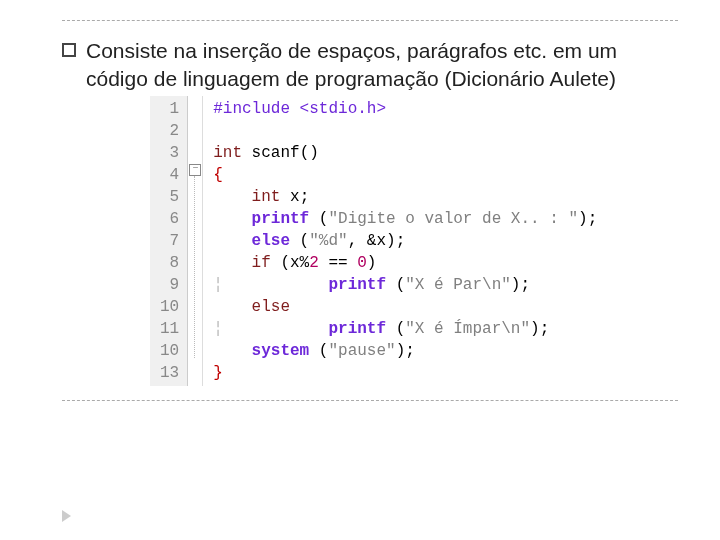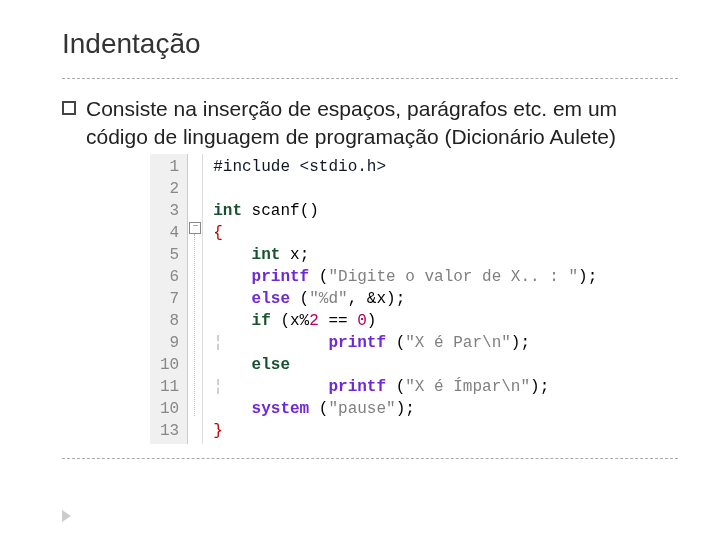--- a/index.html
+++ b/index.html
@@ -92,23 +92,23 @@
     top: 80px;
     width: 0;
     height: 182px;
     border-left: 1px dotted #bbb;
   }
   .code {
     padding: 2px 0 2px 10px;
     white-space: pre;
     color: #000;
   }
-  .tok-pp   { color: #0f172a; }
+  .tok-pp   { color: #6d28d9; }
   .tok-str  { color: #808080; }
-  .tok-kw   { color: #14532d; font-weight: bold; }
+  .tok-kw   { color: #7f1d1d; font-weight: normal; }
   .tok-num  { color: #b00060; }
   .tok-func { color: #6d28d9; font-weight: bold; }
   .tok-br   { color: #c00000; }
   .guide {
     color: #bbb;
   }
   .footer-deco {
     position: absolute;
     left: 62px;
     bottom: 18px;
@@ -116,21 +116,20 @@
     border-top: 6px solid transparent;
     border-bottom: 6px solid transparent;
     border-left: 9px solid #ccc;
   }
 </style>
 </head>
 <body>
 
 <div class="slide">
 
-  <div class="title">Indentação</div>
 
   <hr class="divider">
 
   <div class="bullet-row">
     <span class="bullet-box"></span>
     <span class="bullet-text">Consiste na inserção de espaços, parágrafos etc. em um código de linguagem de programação (Dicionário Aulete)</span>
   </div>
 
   <div class="code-block">
     <div class="gutter">

